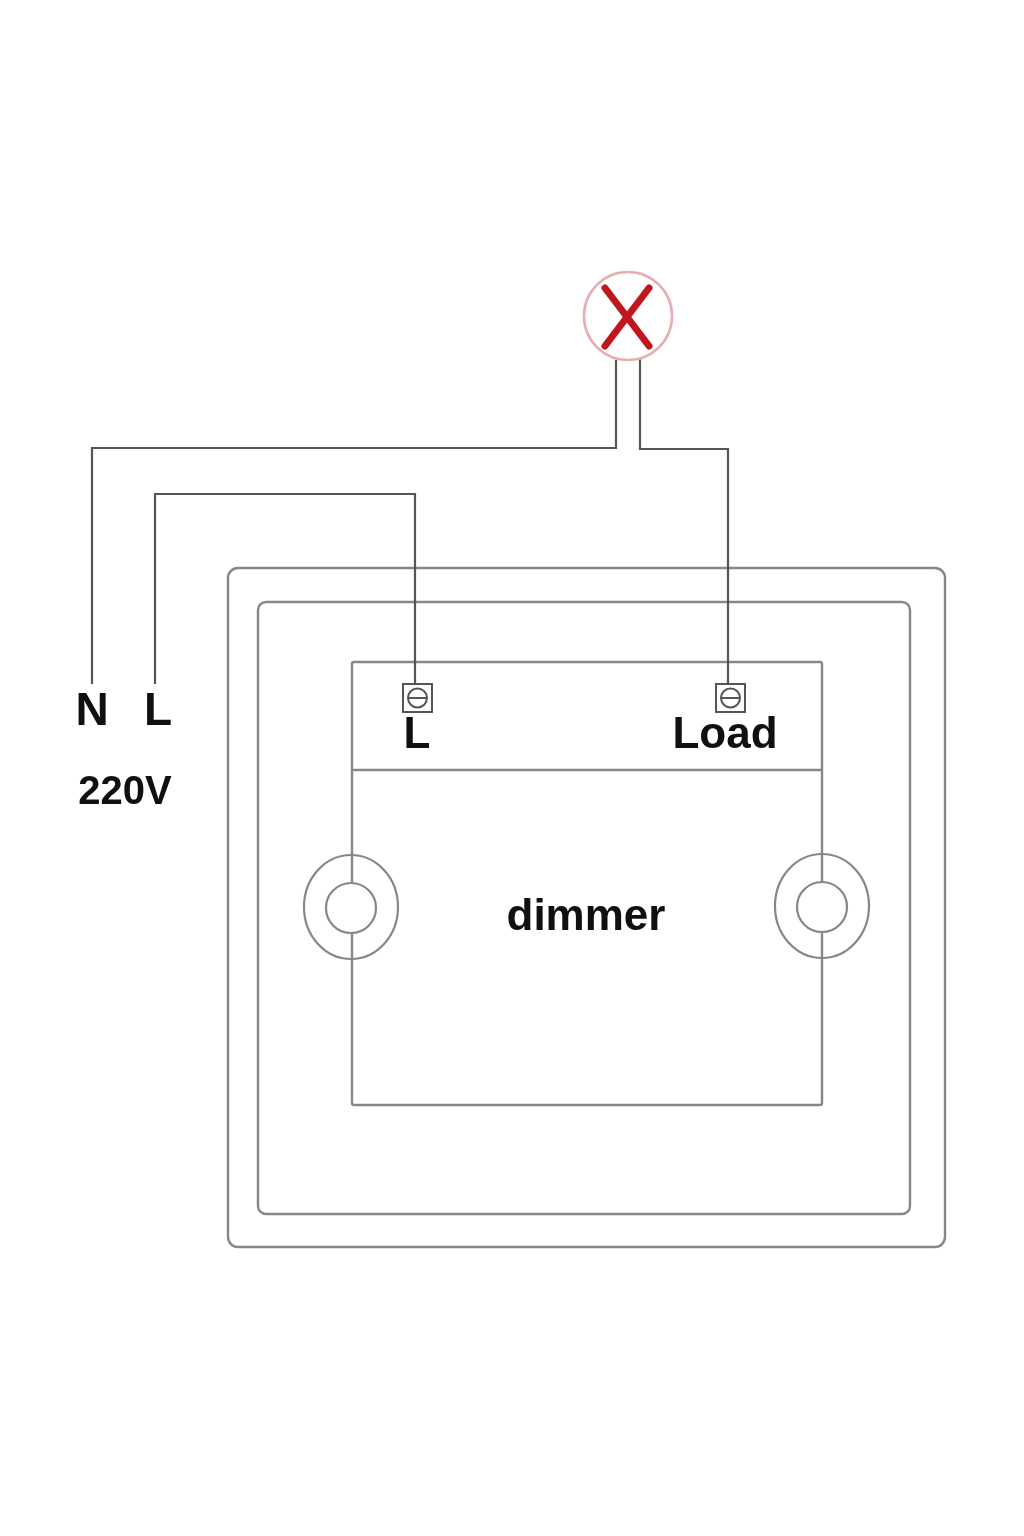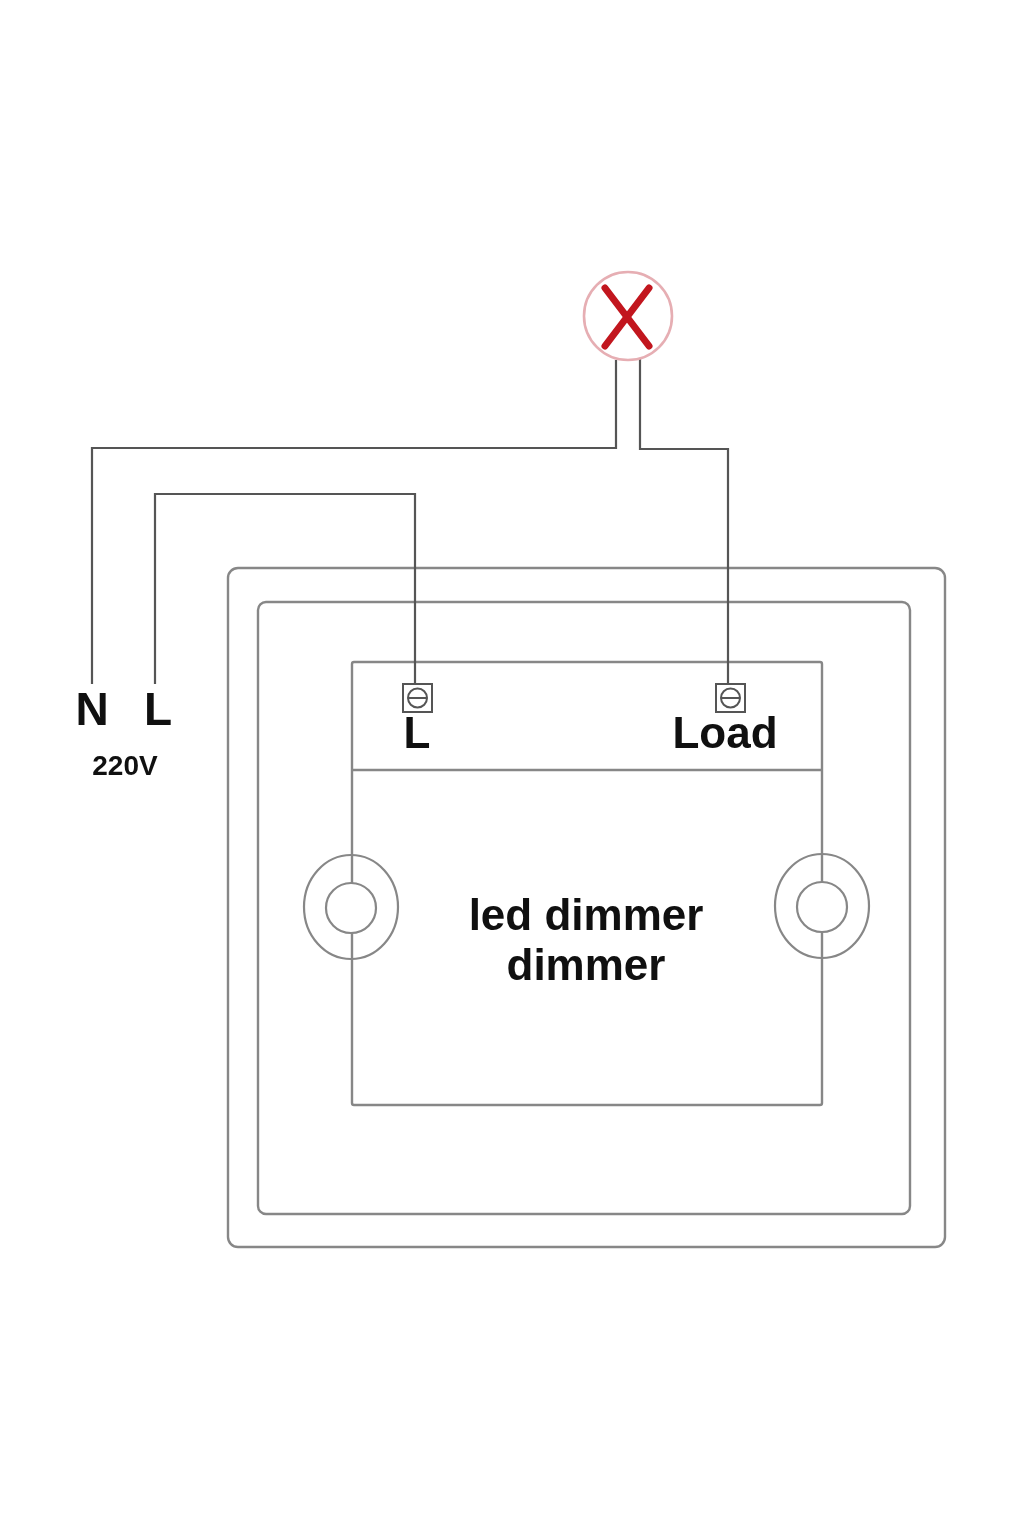--- a/index.html
+++ b/index.html
@@ -29,21 +29,21 @@
   .lbl {
     position: absolute;
     transform: translateX(-50%);
     color: var(--text, #101010);
     font-weight: bold;
     line-height: 1;
     white-space: nowrap;
     user-select: none;
   }
   .lbl-supply   { font-size: 46px; }
-  .lbl-voltage  { font-size: 28px; }
+  .lbl-voltage  { font-size: 40px; margin-top: 18px; }
   .lbl-terminal { font-size: 44px; }
 
   .device-label {
     position: absolute;
     left: 409px; top: 838px;
     width: 354px; height: 248px;
     box-sizing: border-box;
     padding-top: 52px;
     display: flex;
     flex-direction: column;
@@ -100,17 +100,16 @@
   </svg>
 
   <div class="lbl lbl-supply" style="left:92px; top:686px;">N</div>
   <div class="lbl lbl-supply" style="left:158px; top:686px;">L</div>
   <div class="lbl lbl-voltage" style="left:125px; top:752px;">220V</div>
 
   <div class="lbl lbl-terminal" style="left:417px; top:711px;">L</div>
   <div class="lbl lbl-terminal" style="left:725px; top:711px;">Load</div>
 
   <div class="device-label">
-    <span>led dimmer</span>
     <span>dimmer</span>
   </div>
 
 </div>
 
 </body></html>

